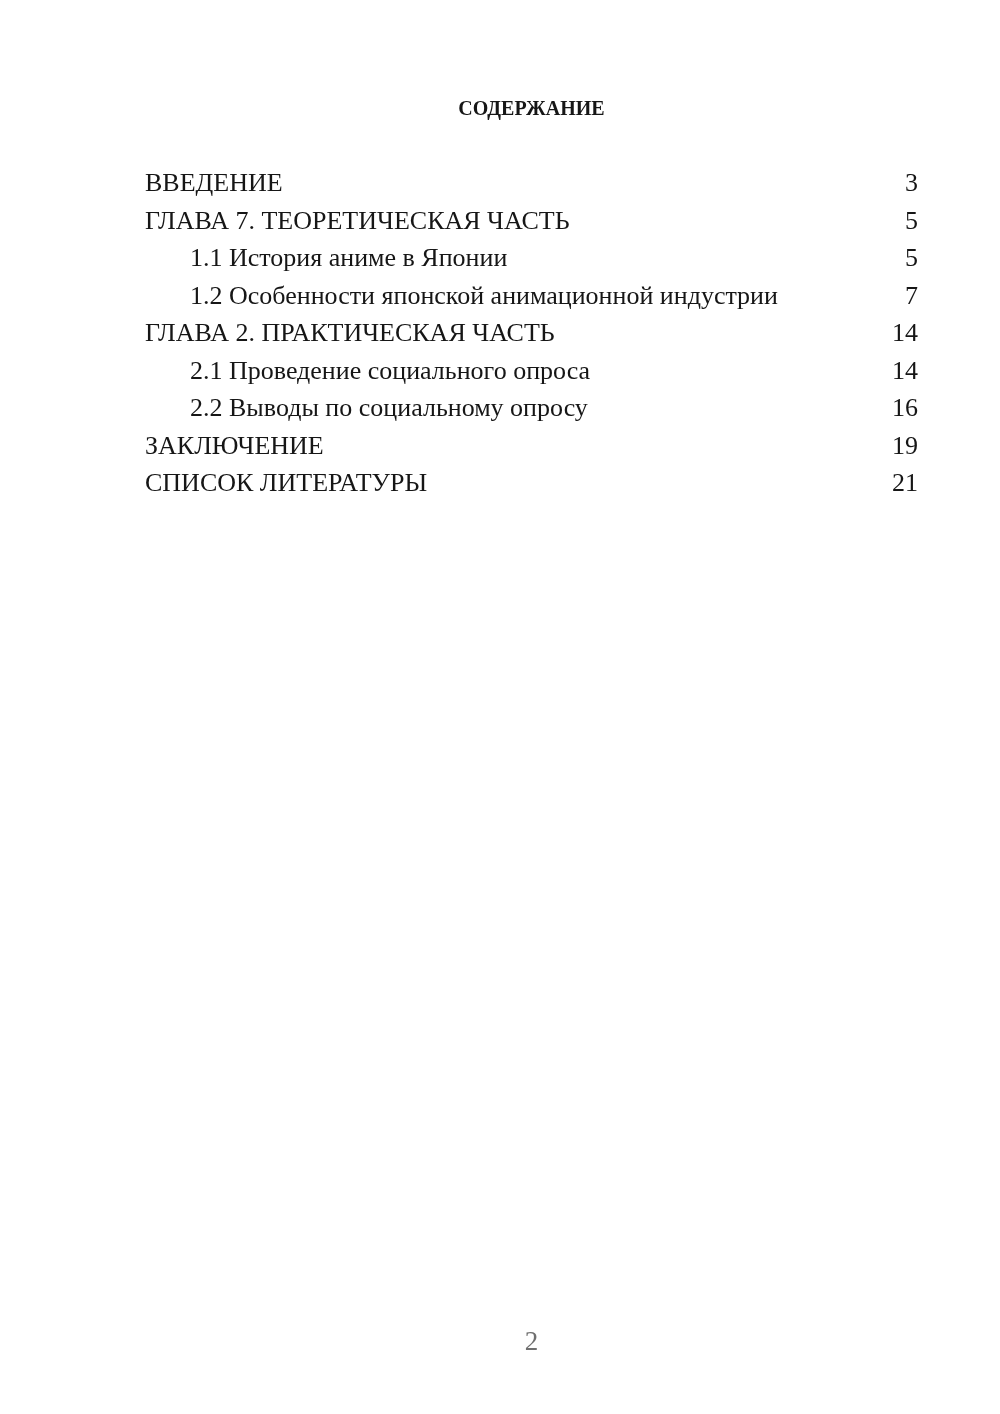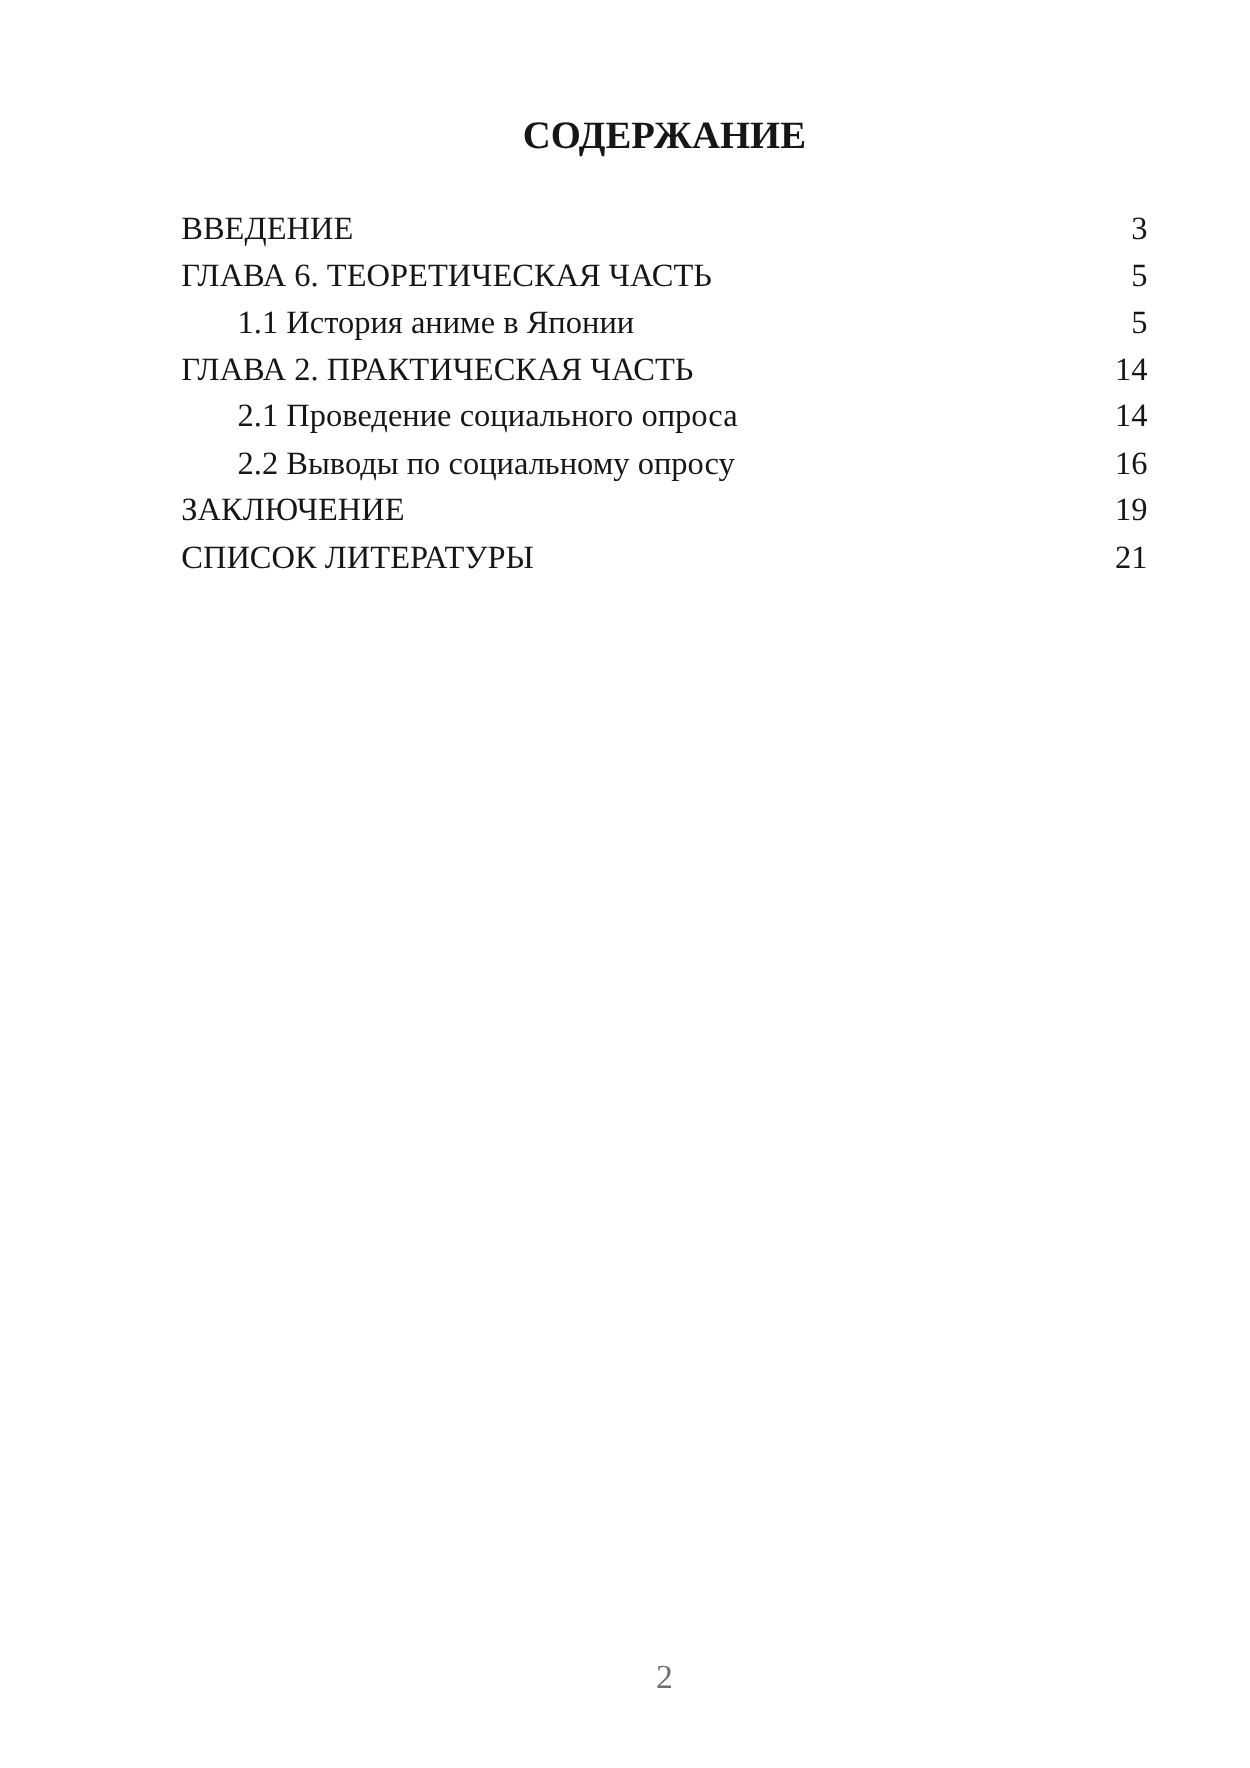--- a/index.html
+++ b/index.html
@@ -14,21 +14,21 @@
     font-family: "Liberation Serif", serif;
     overflow: hidden;
   }
   .doc-title {
     position: absolute;
     top: 92px;
     left: 145px;
     width: 773px;
     margin: 0;
     text-align: center;
-    font-size: 31px;
+    font-size: 20px;
     font-weight: bold;
     line-height: 32px;
     color: #161616;
   }
   .toc {
     position: absolute;
     top: 164px;
     left: 145px;
     width: 773px;
   }
@@ -70,29 +70,33 @@
 <h1 class="doc-title">СОДЕРЖАНИЕ</h1>
 
 <div class="toc">
 
   <div class="toc-row">
     <span class="toc-label">ВВЕДЕНИЕ</span>
     <span class="toc-page">3</span>
   </div>
 
   <div class="toc-row">
-    <span class="toc-label">ГЛАВА 6. ТЕОРЕТИЧЕСКАЯ ЧАСТЬ</span>
+    <span class="toc-label">ГЛАВА 7. ТЕОРЕТИЧЕСКАЯ ЧАСТЬ</span>
     <span class="toc-page">5</span>
   </div>
 
   <div class="toc-row indent">
     <span class="toc-label">1.1 История аниме в Японии</span>
     <span class="toc-page">5</span>
   </div>
 
+  <div class="toc-row indent">
+    <span class="toc-label">1.2 Особенности японской анимационной индустрии</span>
+    <span class="toc-page">7</span>
+  </div>
 
 
 
   <div class="toc-row">
     <span class="toc-label">ГЛАВА 2. ПРАКТИЧЕСКАЯ ЧАСТЬ</span>
     <span class="toc-page">14</span>
   </div>
 
   <div class="toc-row indent">
     <span class="toc-label">2.1 Проведение социального опроса</span>

